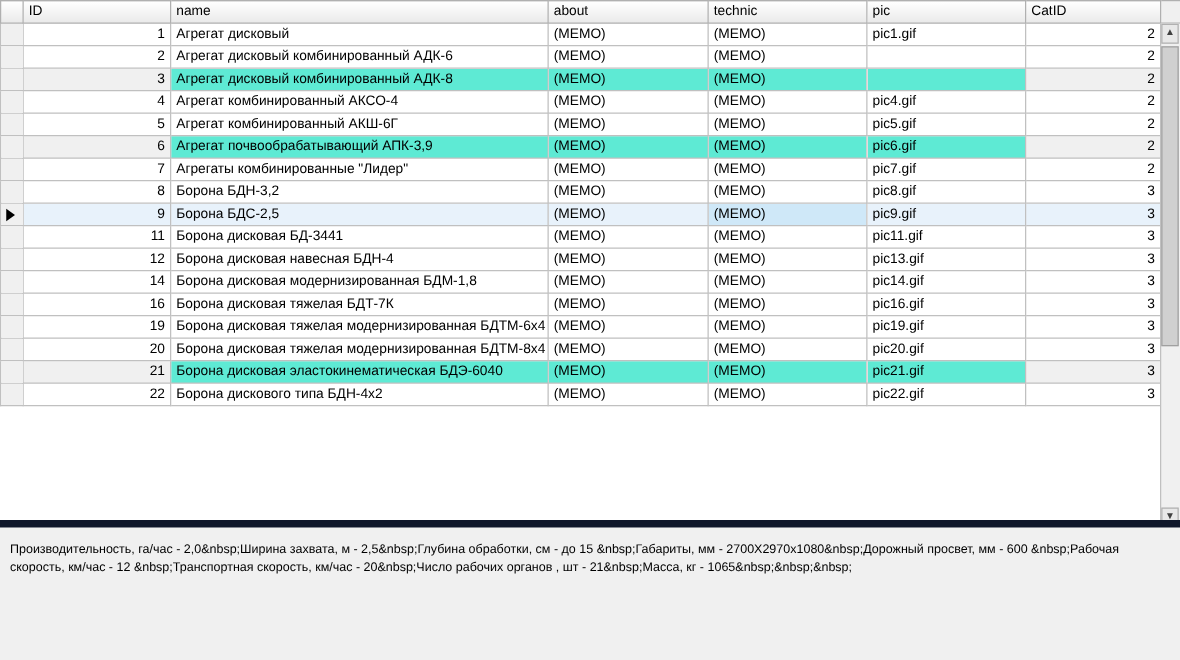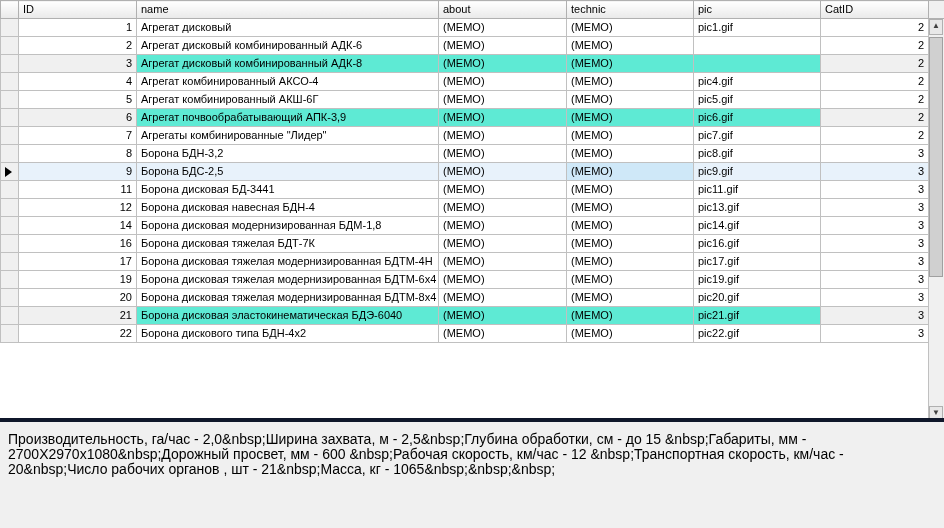--- a/index.html
+++ b/index.html
@@ -11,21 +11,21 @@
     color: #000000;
     width: 944px;
     height: 528px;
     overflow: hidden;
   }
   .grid-container {
     width: 944px;
     height: 422px;
     overflow: hidden;
     position: relative;
-    border-bottom: 4px solid #0f172a;
+    border-bottom: 6px solid #0f172a;
     box-sizing: border-box;
   }
   table {
     border-collapse: collapse;
     table-layout: fixed;
     width: 100%;
   }
   th, td {
     border: 1px solid #c0c0c0;
     padding: 0 4px;
@@ -112,21 +112,21 @@
     border: 1px solid #a0a0a0;
     box-sizing: border-box;
   }
 
   .detail-pane {
     width: 944px;
     height: 106px;
     box-sizing: border-box;
     background: #f0f0f0;
     padding: 10px 8px;
-    font-size: 14px;
+    font-size: 10px;
     color: #000000;
     line-height: 15px;
     overflow: hidden;
   }
 </style>
 </head>
 <body>
 
 <div class="grid-container">
   <table>
@@ -280,30 +280,20 @@
           <td class="data rownum">16</td>
           <td class="data ">Борона дисковая тяжелая БДТ-7К</td>
           <td class="data ">(MEMO)</td>
           <td class="data ">(MEMO)</td>
           <td class="data ">pic16.gif</td>
           <td class="data catid">3</td>
           <td class="data"></td>
         </tr>
         <tr class="">
           <td class="indicator"></td>
-          <td class="data rownum">17</td>
-          <td class="data ">Борона дисковая тяжелая модернизированная БДТМ-4Н</td>
-          <td class="data ">(MEMO)</td>
-          <td class="data ">(MEMO)</td>
-          <td class="data ">pic17.gif</td>
-          <td class="data catid">3</td>
-          <td class="data"></td>
-        </tr>
-        <tr class="">
-          <td class="indicator"></td>
           <td class="data rownum">19</td>
           <td class="data ">Борона дисковая тяжелая модернизированная БДТМ-6х4</td>
           <td class="data ">(MEMO)</td>
           <td class="data ">(MEMO)</td>
           <td class="data ">pic19.gif</td>
           <td class="data catid">3</td>
           <td class="data"></td>
         </tr>
         <tr class="">
           <td class="indicator"></td>

